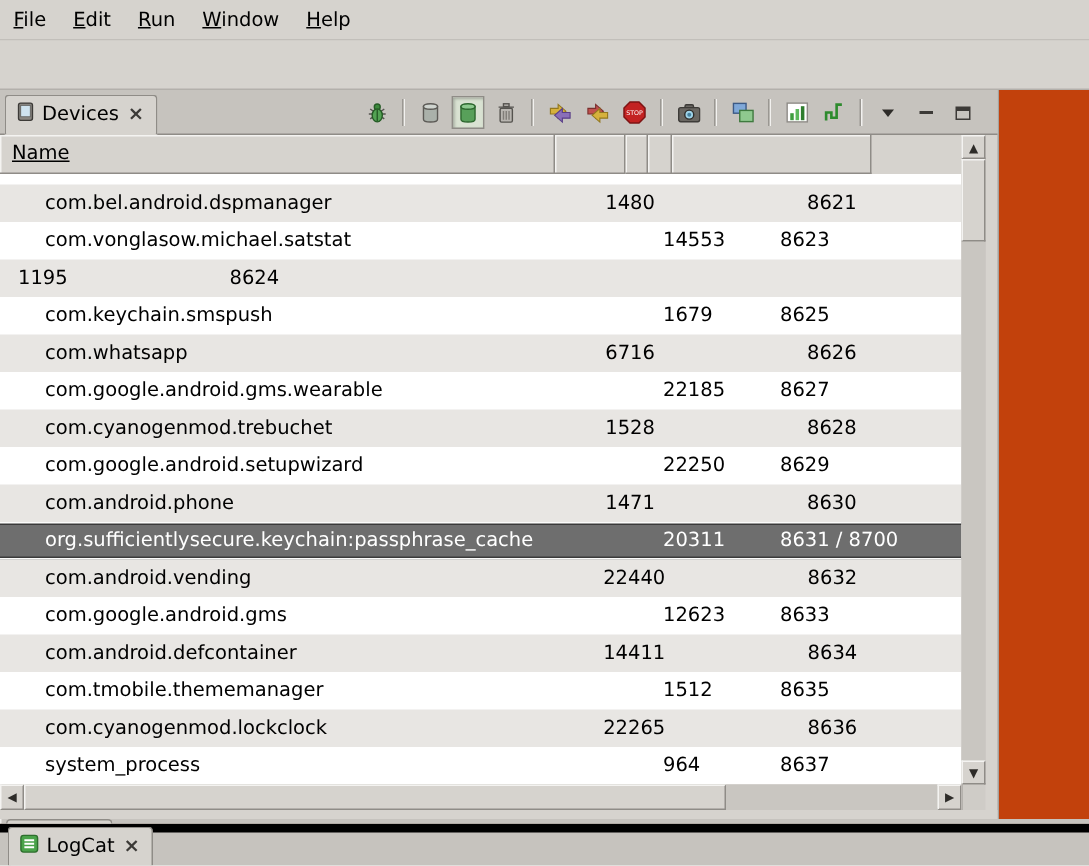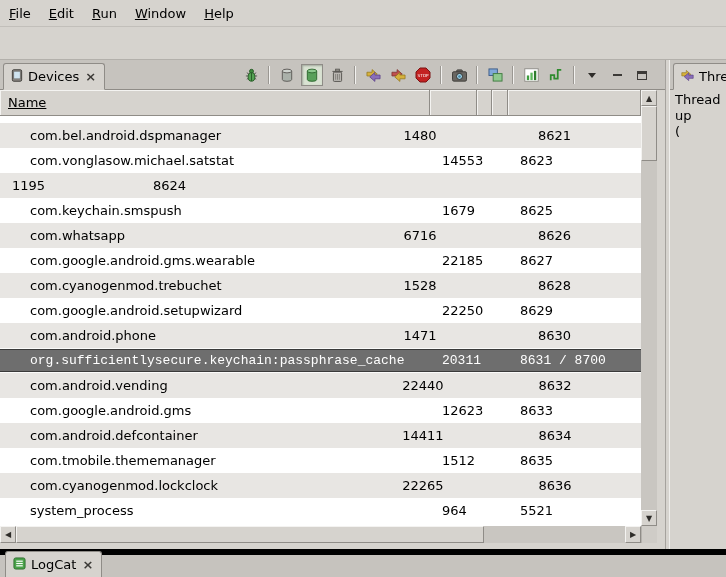--- a/index.html
+++ b/index.html
@@ -12,21 +12,21 @@
 
   
   .menubar { height: 27px; display: flex; align-items: center; padding-left: 0;
              background: #d6d3ce; border-bottom: 1px solid #c2bfba; }
   .menu-item { padding: 4px 9px; cursor: default; }
 
   
   .toolbar-strip { height: 33px; background: #d6d3ce; border-bottom: 1px solid #b3b0ab; }
 
   
-  .main { height: 489px; display: flex; background: #701a75; }
+  .main { height: 489px; display: flex; background: #c2410c; flex-direction: column; }
   .left-panel { width: 666px; display: flex; flex-direction: column;
                 border-right: 1px solid #a5a29d; background: #d6d3ce; }
   .sash { width: 3px; background: #d6d3ce; }
   .right-panel { flex: 1; display: flex; flex-direction: column; overflow: hidden;
                  border-left: 1px solid #efeeec; background: #d6d3ce; }
 
   
   .view-tabbar { height: 30px; background: #c6c3be; border-bottom: 1px solid #8f8c87;
                  display: flex; align-items: flex-end; position: relative; }
   .view-tab { height: 27px; margin-left: 3px; margin-bottom: -1px;
@@ -49,34 +49,34 @@
   .min-glyph { width: 9px; height: 2px; background: #3c3a37; }
   .max-glyph { width: 10px; height: 9px; border: 1px solid #3c3a37; border-top: 3px solid #3c3a37; }
 
   
   .table-area { width: 657px; flex: 1; position: relative;
                 display: flex; flex-direction: column; }
   .table-header { width: 641px; height: 26px; display: flex; }
   .th { background: #d6d3ce; border-right: 1px solid #8f8c87; border-bottom: 1px solid #8f8c87;
         box-shadow: inset 1px 1px 0 #f4f3f1; display: flex; align-items: center;
         padding-left: 8px; overflow: hidden; }
-  .th-name { width: 430px; text-decoration: underline; }
+  .th-name { width: 370px; text-decoration: underline; }
   .th-pid  { width: 47px; }
   .th-a    { width: 15px; }
   .th-b    { width: 16px; }
   .th-port { width: 133px; }
 
   .table-body { width: 641px; flex: 1; background: #fff; overflow: hidden; }
   .body-spacer { height: 7px; background: #fff; }
   .row { height: 25px; display: flex; align-items: center; white-space: nowrap; }
   .row.alt   { background: #e8e6e3; gap: 21px; }
   .row.plain { background: #ffffff; }
   .row.selected { background: #6e6e6e; color: #fff;
     box-shadow: inset 0 1px 0 #fbfbfa, inset 0 -1px 0 #fbfbfa,
-                inset 0 2px 0 #3a3a3a, inset 0 -2px 0 #3a3a3a; font-family: Liberation Mono, monospace; }
+                inset 0 2px 0 #3a3a3a, inset 0 -2px 0 #3a3a3a; }
   .c-name { width: 430px; padding-left: 30px; overflow: hidden; }
   .c-pid  { width: 47px; padding-left: 12px; overflow: visible; }
   .c-a { width: 15px; } .c-b { width: 16px; }
   .c-port { width: 133px; padding-left: 12px; }
 
   
   .sb-btn { width: 16px; height: 16px; background: #d6d3ce; border: 1px solid;
             border-color: #f4f3f1 #8f8c87 #8f8c87 #f4f3f1; display: flex;
             align-items: center; justify-content: center; font-size: 8px; color: #2e2c29; }
   .vscroll { position: absolute; top: 0; right: 0; bottom: 17px; width: 16px;
@@ -342,21 +342,21 @@
     <div class="c-pid">22265</div>
     <div class="c-a"></div>
     <div class="c-b"></div>
     <div class="c-port">8636</div>
   </div>
             <div class="row plain">
     <div class="c-name">system_process</div>
     <div class="c-pid">964</div>
     <div class="c-a"></div>
     <div class="c-b"></div>
-    <div class="c-port">5521</div>
+    <div class="c-port">8637</div>
   </div>
           </div>
 
         <div class="table-bottom">
           <div class="hscroll">
             <div class="sb-btn">◀</div>
             <div class="htrack">
               <div class="hthumb"></div>
             </div>
             <div class="sb-btn">▶</div>

